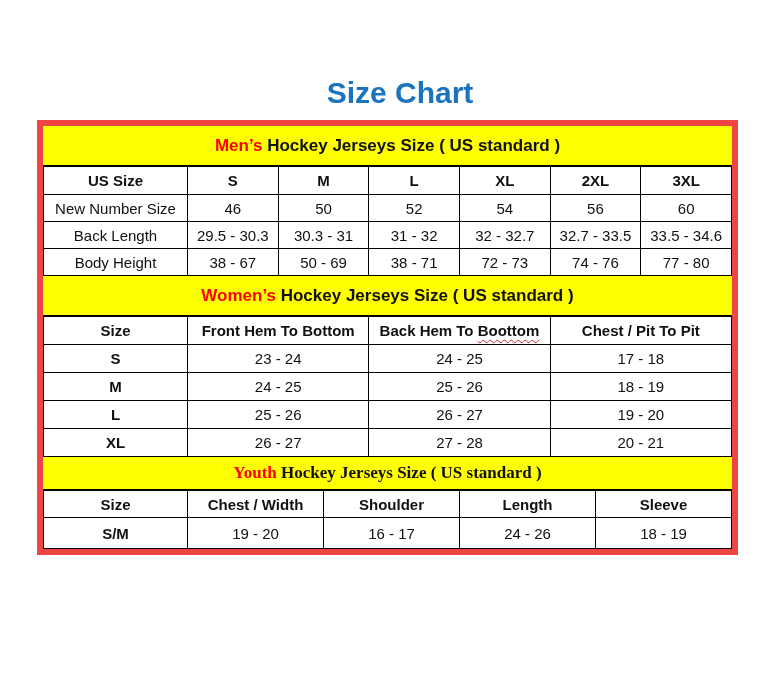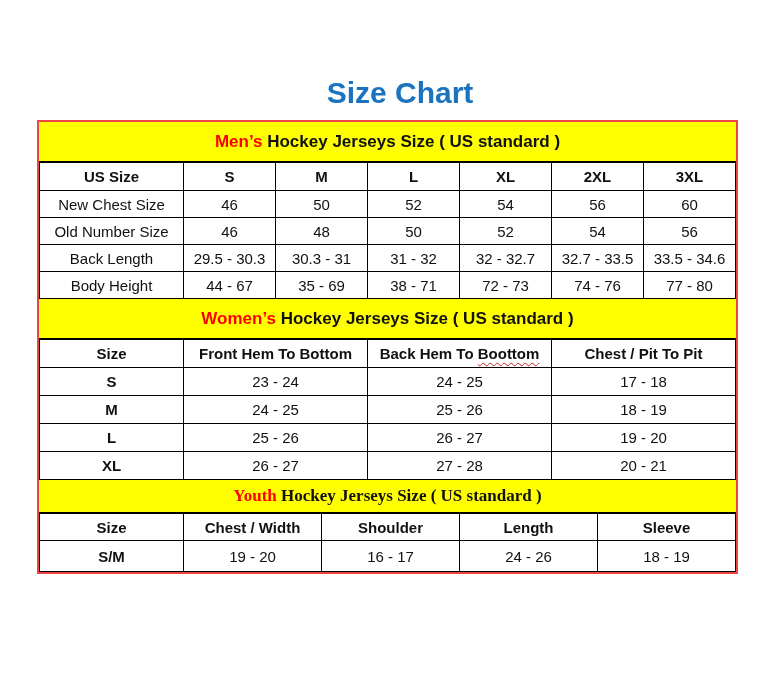--- a/index.html
+++ b/index.html
@@ -18,21 +18,21 @@
     margin: 12px;
     text-align: center;
     font-size: 30px;
     font-weight: 700;
     color: #1a73be;
   }
   .chart {
     position: absolute;
     left: 37px; top: 120px;
     width: 701px;
-    border: 2px solid #ef4444;
+    border: 6px solid #ef4444;
     background: #ffffff;
   }
   .banner {
     background: #ffff00;
     height: 40px;
     display: flex;
     align-items: center;
     justify-content: center;
     font-weight: 700;
     font-size: 17px;
@@ -94,50 +94,41 @@
       <tr class="head">
         <th>US Size</th>
         <th>S</th>
         <th>M</th>
         <th>L</th>
         <th>XL</th>
         <th>2XL</th>
         <th>3XL</th>
       </tr>
       <tr>
-        <td>New Chest Size</td>
+        <td>New Number Size</td>
         <td>46</td>
         <td>50</td>
         <td>52</td>
         <td>54</td>
         <td>56</td>
         <td>60</td>
-      </tr>
-      <tr>
-        <td>Old Number Size</td>
-        <td>46</td>
-        <td>48</td>
-        <td>50</td>
-        <td>52</td>
-        <td>54</td>
-        <td>56</td>
       </tr>
       <tr>
         <td>Back Length</td>
         <td>29.5 - 30.3</td>
         <td>30.3 - 31</td>
         <td>31 - 32</td>
         <td>32 - 32.7</td>
         <td>32.7 - 33.5</td>
         <td>33.5 - 34.6</td>
       </tr>
       <tr>
         <td>Body Height</td>
-        <td>44 - 67</td>
-        <td>35 - 69</td>
+        <td>38 - 67</td>
+        <td>50 - 69</td>
         <td>38 - 71</td>
         <td>72 - 73</td>
         <td>74 - 76</td>
         <td>77 - 80</td>
       </tr>
     </tbody>
   </table>
 
   <div class="banner"><span class="hl">Women’s</span><span> Hockey Jerseys Size ( US standard )</span></div>
 

